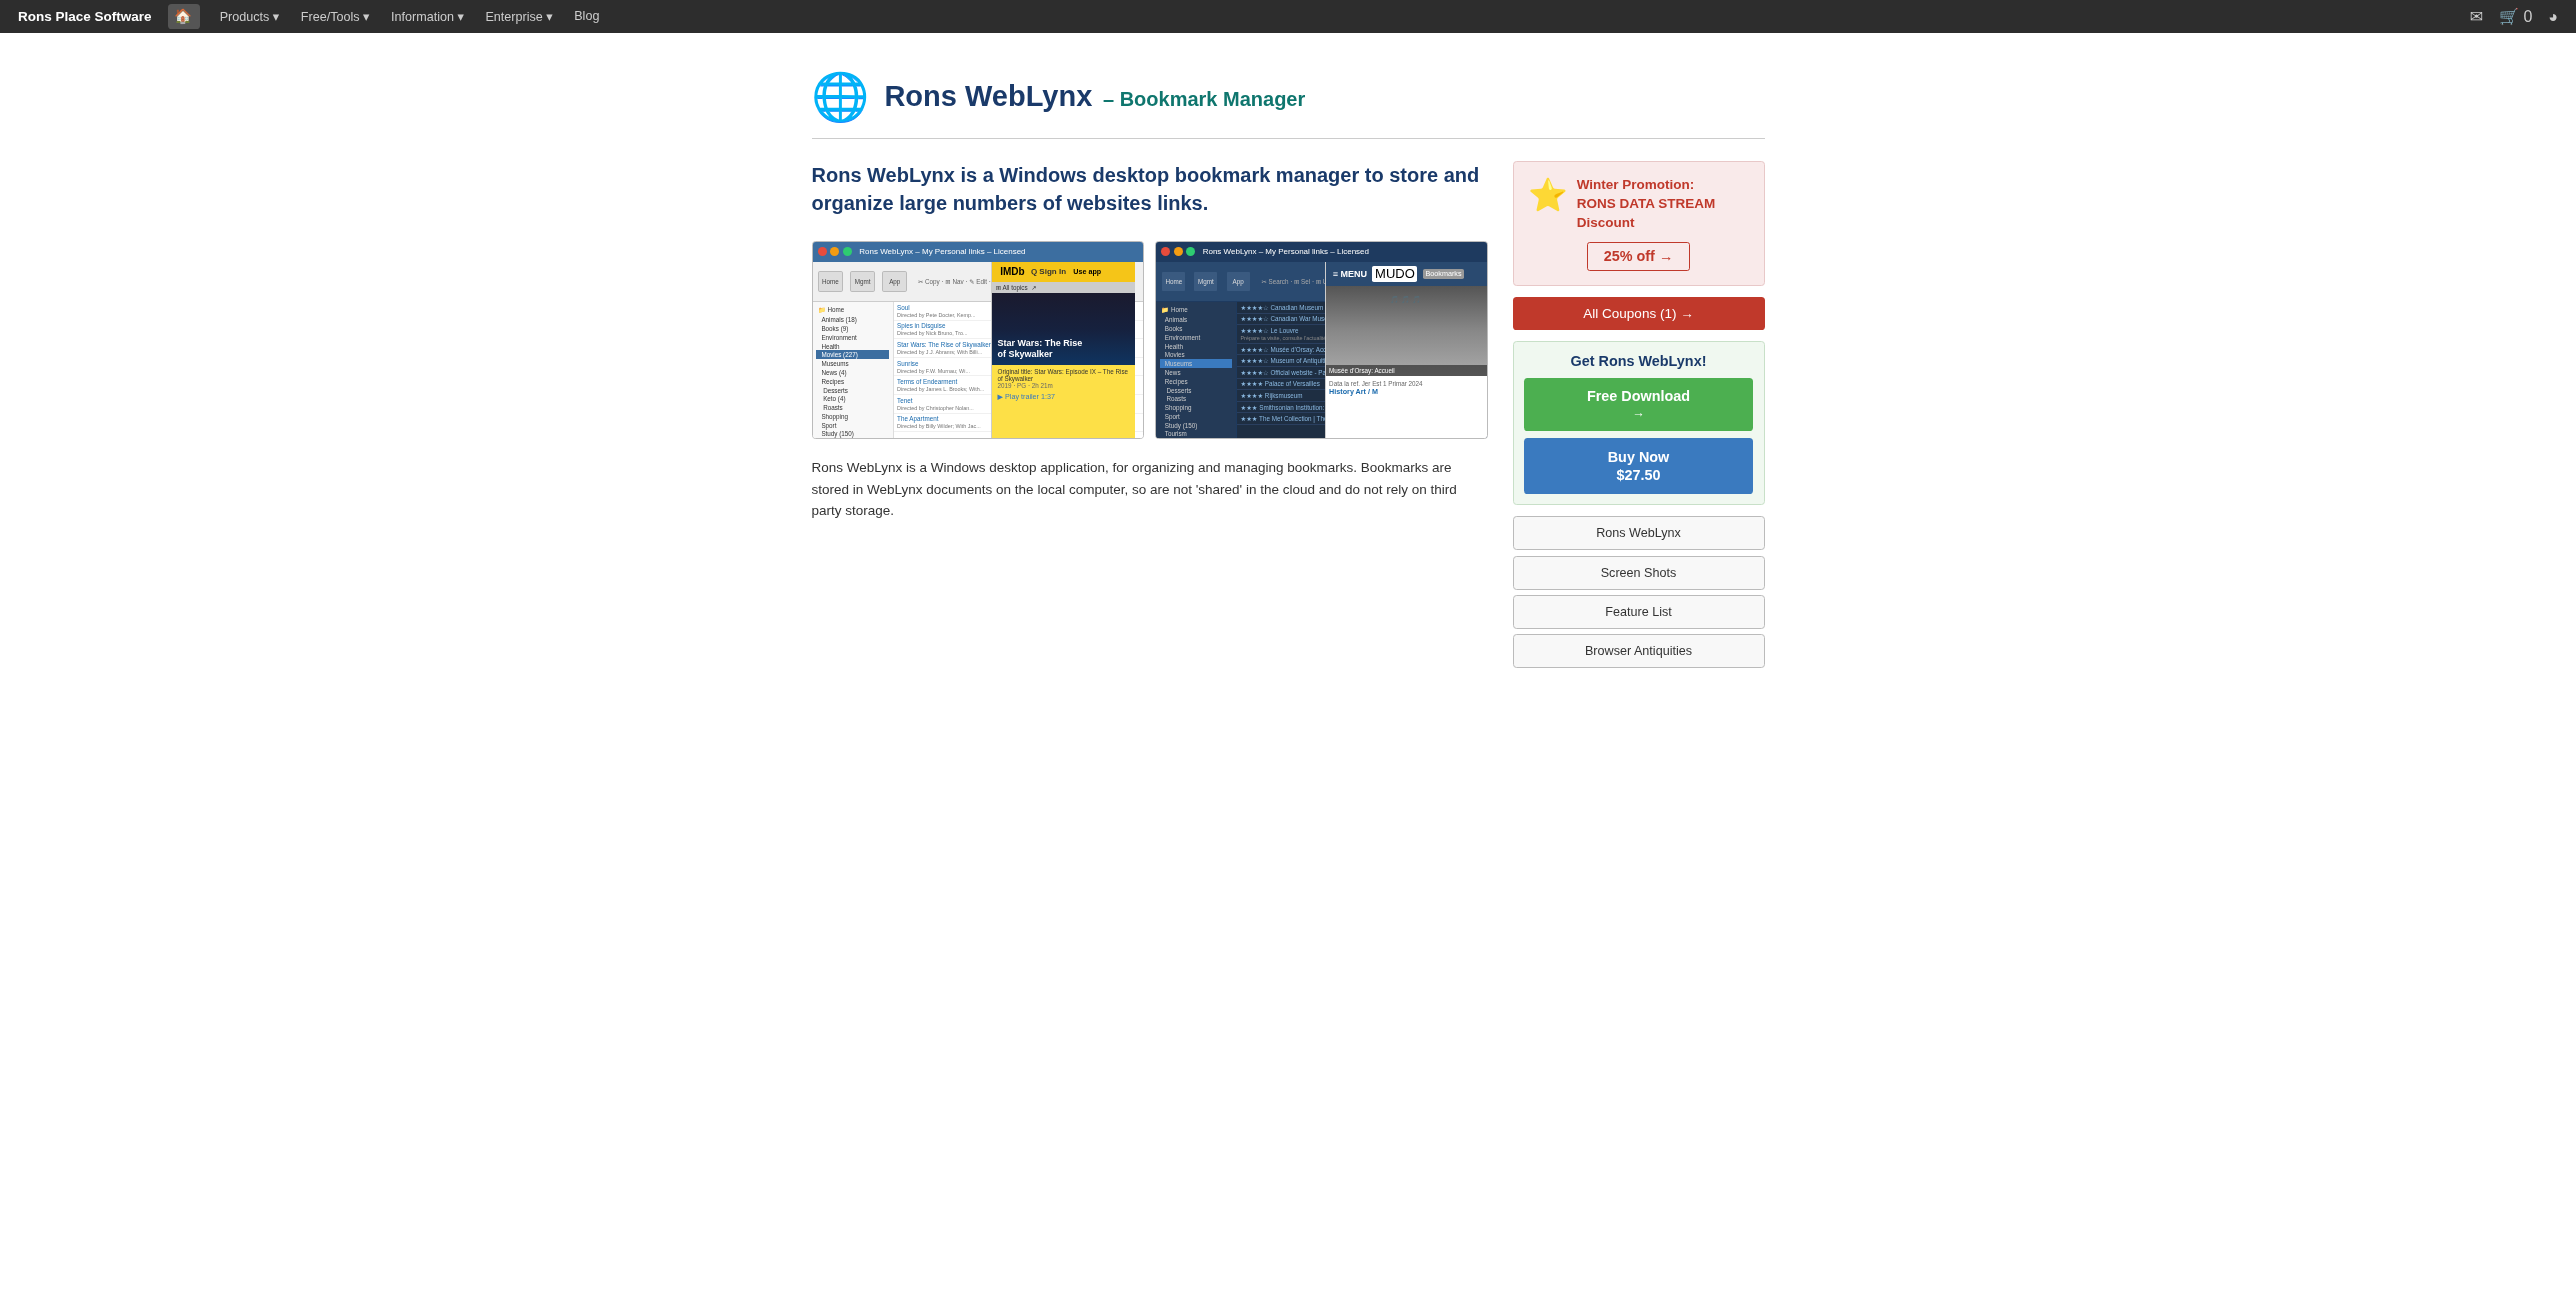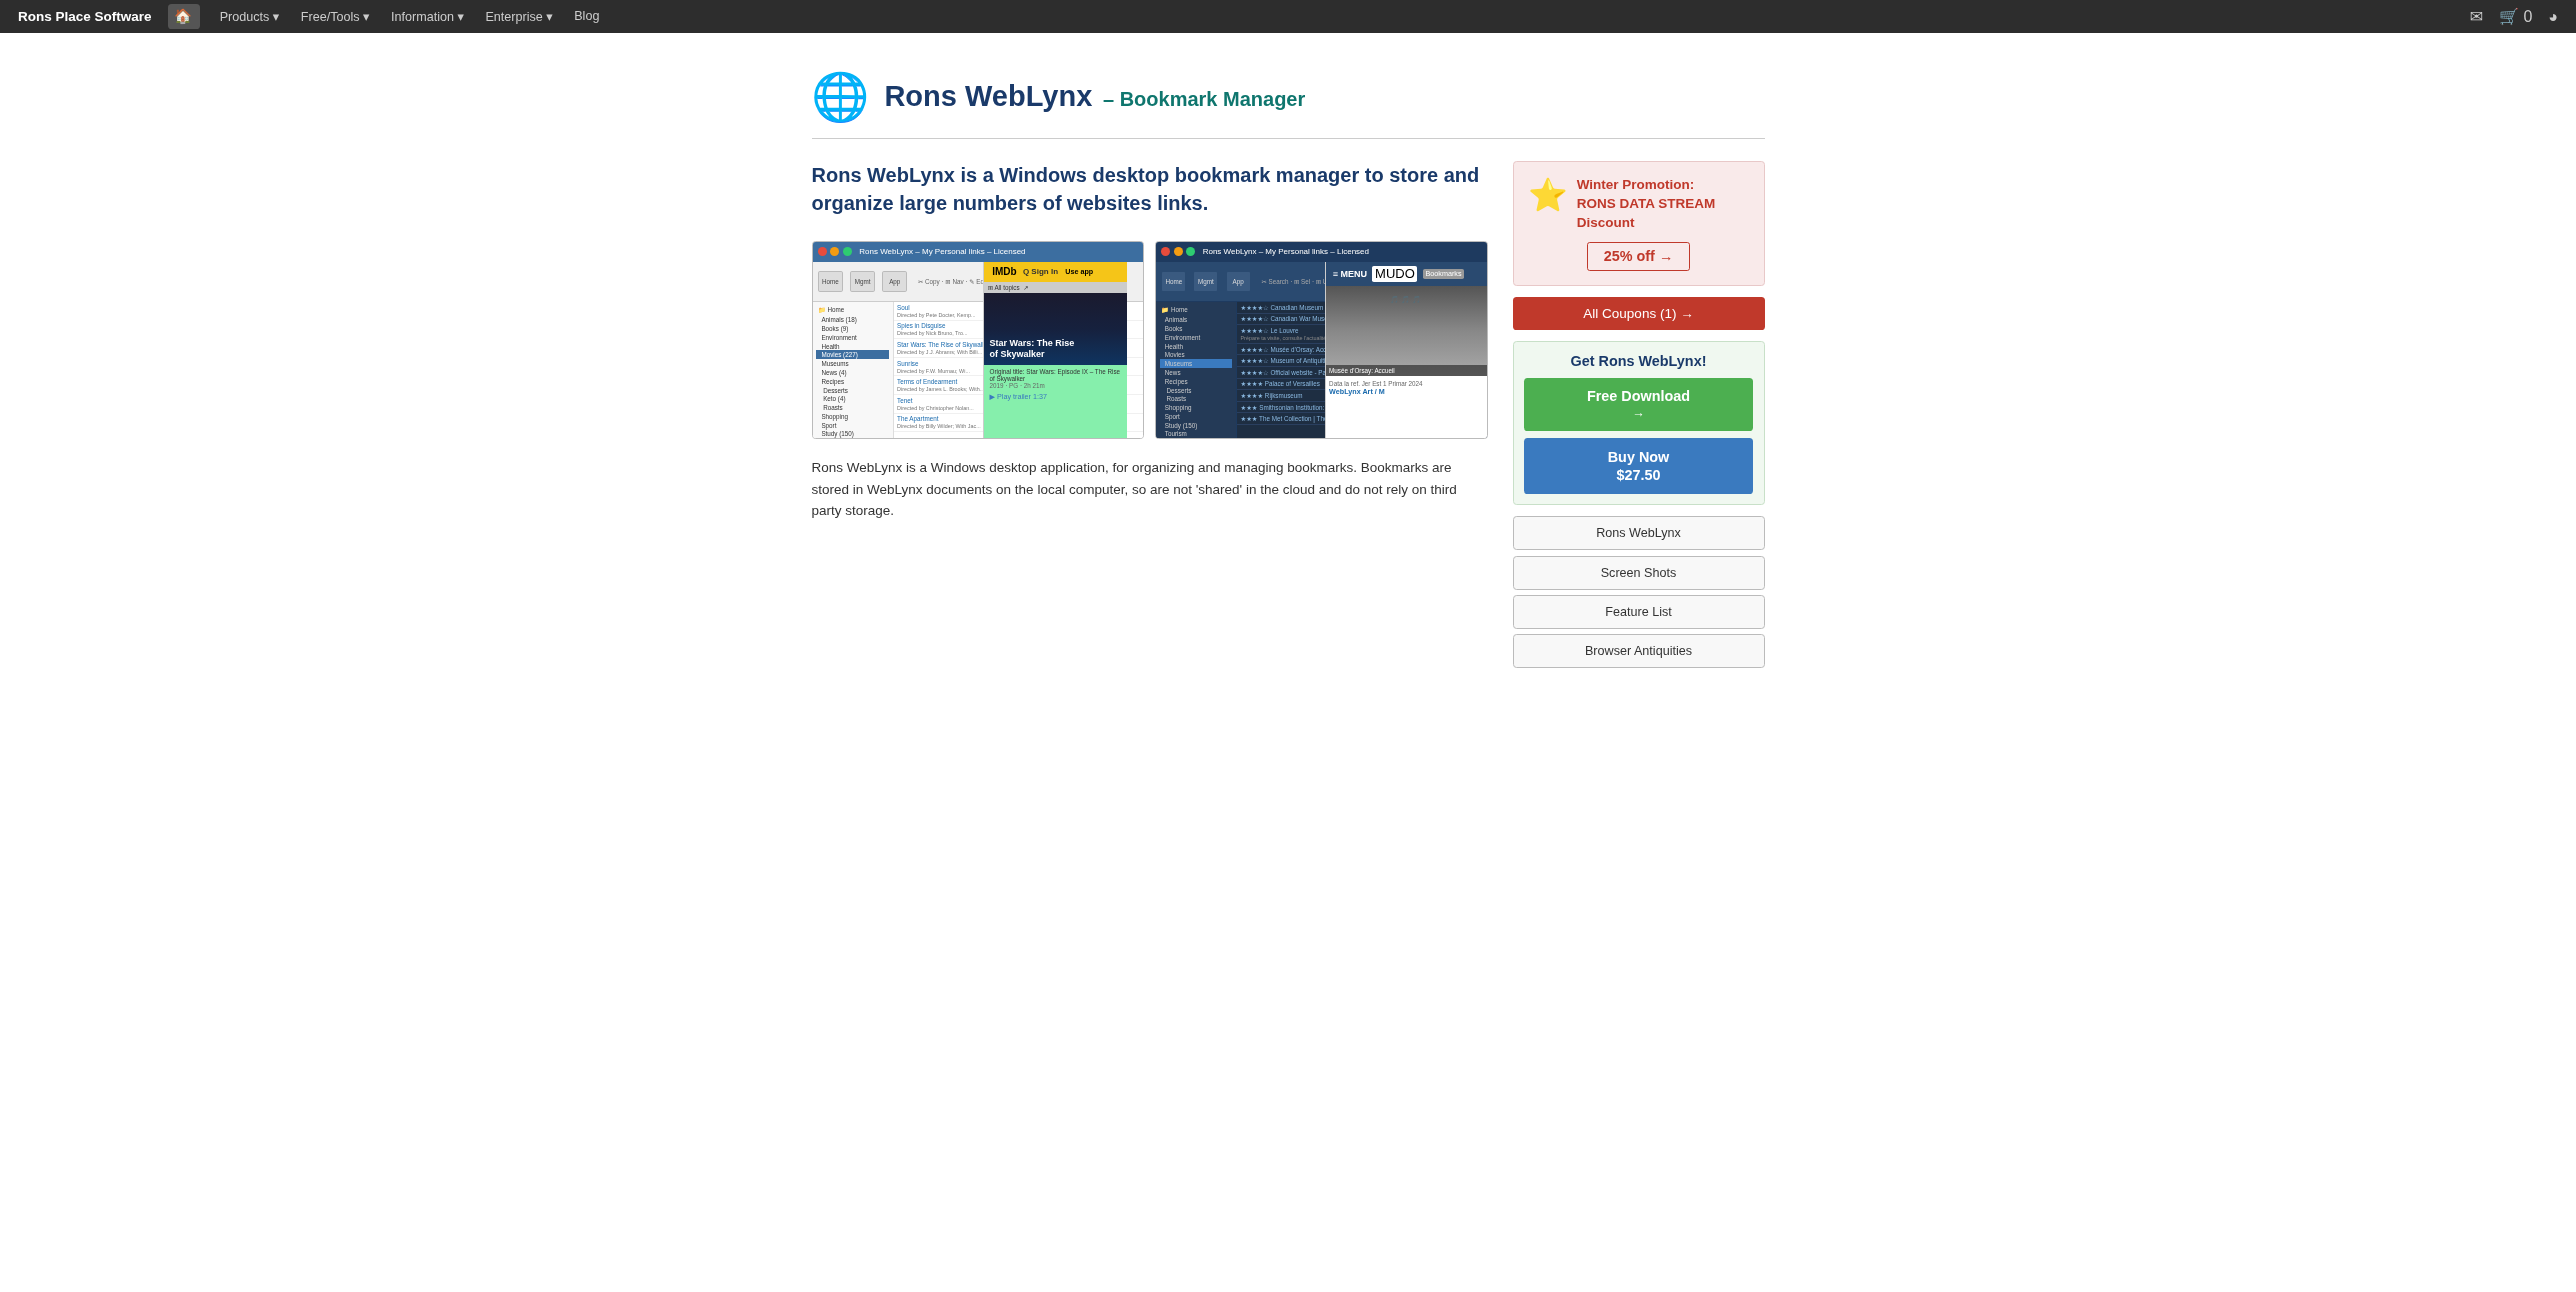--- a/index.html
+++ b/index.html
@@ -227,23 +227,23 @@
       color: #7ab0e0;
       border-bottom-color: #2a3f5f;
     }
     .screenshot-box.dark .ss-content .link-item .sub {
       color: #888;
     }
 
     
     .imdb-overlay {
       position: absolute;
-      right: 16px; top: 20px; bottom: 0;
+      right: 8px; top: 20px; bottom: 0;
       width: 144px;
-      background: #86efac;
+      background: #fde047;
       border-left: 0.9px solid #ccc;
       font-size: 7.2px;
       overflow: hidden;
     }
     .imdb-header {
       background: #f5c518;
       padding: 3.6px 5.4px;
       display: flex;
       align-items: center;
       gap: 3.6px;
@@ -583,21 +583,21 @@
               <span style="background:#999;color:#fff;font-size:7.2px;padding:0.9px 2.7px;border-radius:1.8px;">Bookmarks</span>
             </div>
             <div class="museum-content-img" style="background:linear-gradient(to bottom, #555, #888 50%, #aaa);">
               <div style="position:absolute;top:9px;left:9px;right:9px;text-align:center;">
                 <div style="font-size:7.2px;color:#fff;opacity:0.8;">🎵 🎵 🎵</div>
               </div>
               <div class="museum-label">Musée d'Orsay: Accueil</div>
             </div>
             <div class="museum-info">
               <div style="font-size:6.3px;color:#666;">Data la ref. Jer Est 1 Primar 2024</div>
-              <div style="font-size:7.2px;color:#1a6aad;font-weight:bold;">WebLynx Art / M</div>
+              <div style="font-size:7.2px;color:#1a6aad;font-weight:bold;">History Art / M</div>
             </div>
           </div>
         </div>
 
       </div>
 
       <p class="description">Rons WebLynx is a Windows desktop application, for organizing and managing bookmarks. Bookmarks are stored in WebLynx documents on the local computer, so are not 'shared' in the cloud and do not rely on third party storage.</p>
 
     </div>
 

